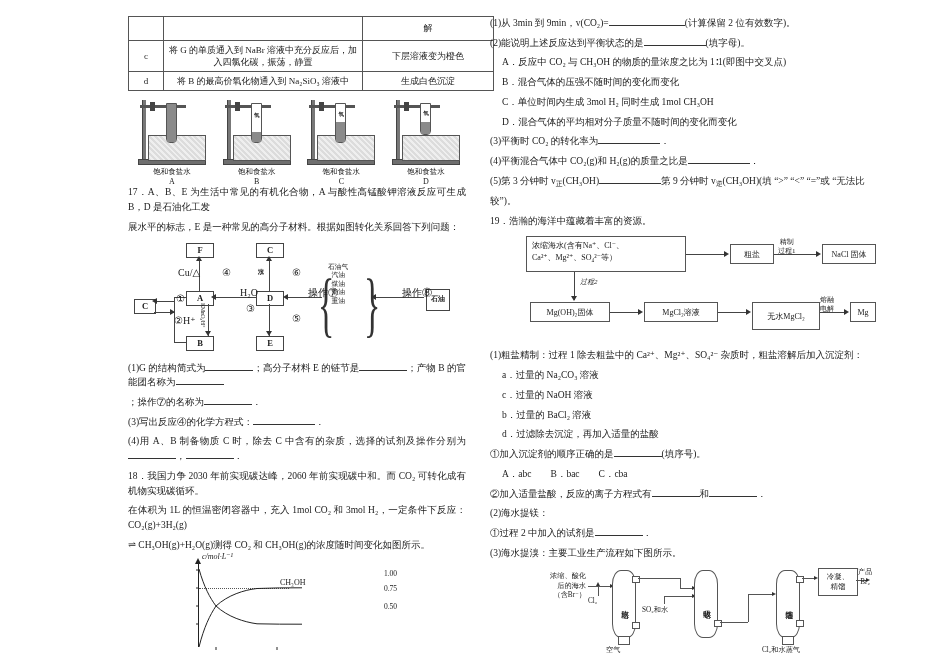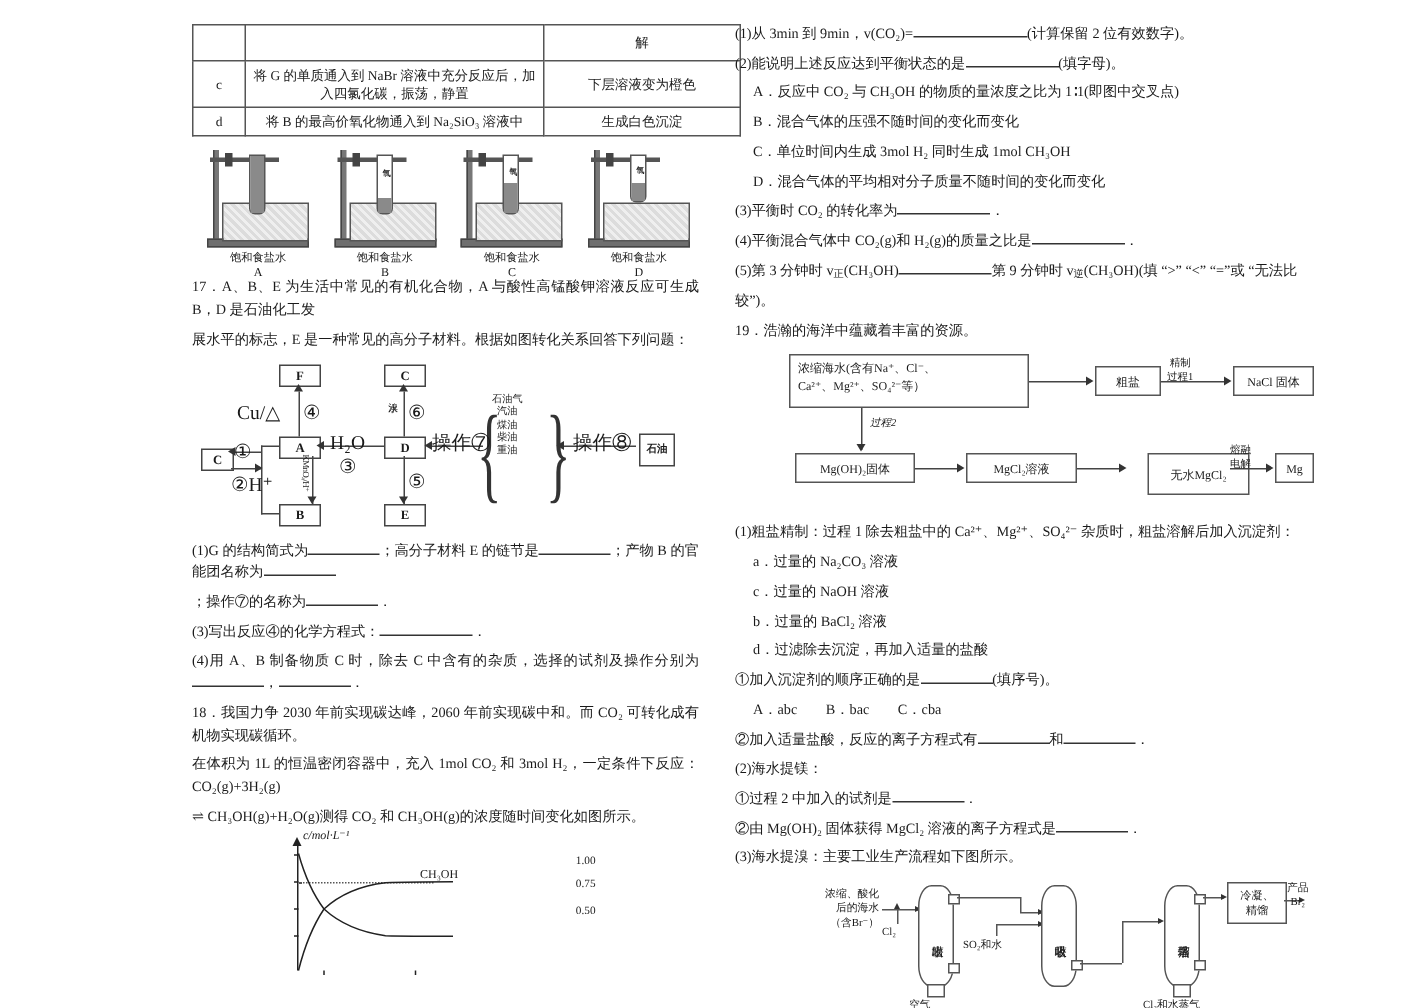--- a/index.html
+++ b/index.html
@@ -102,21 +102,21 @@
     position: relative;
     width: 330px; height: 112px;
     margin: 6px 0 8px 10px;
     font-size: 8px;
   }
   .od-box {
     position: absolute; border: 1px solid #444; background: #fff;
     text-align: center; font-weight: bold; font-size: 8.5px;
     display: flex; align-items: center; justify-content: center;
   }
-  .od-lbl { position: absolute; font-size: 13px; white-space: nowrap; }
+  .od-lbl { position: absolute; font-size: 10px; white-space: nowrap; margin-left: 20px; }
   .od-vl { position: absolute; width: 1px; background: #444; }
   .od-hl { position: absolute; height: 1px; background: #444; }
   .od-arrow-u, .od-arrow-d, .od-arrow-l, .od-arrow-r {
     position: absolute; width: 0; height: 0;
   }
   .od-arrow-u { border-left: 3px solid transparent; border-right: 3px solid transparent; border-bottom: 5px solid #333; }
   .od-arrow-d { border-left: 3px solid transparent; border-right: 3px solid transparent; border-top: 5px solid #333; }
   .od-arrow-l { border-top: 3px solid transparent; border-bottom: 3px solid transparent; border-right: 5px solid #333; }
   .od-arrow-r { border-top: 3px solid transparent; border-bottom: 3px solid transparent; border-left: 5px solid #333; }
   .od-vert-text { position: absolute; writing-mode: vertical-rl; font-size: 6.5px; white-space: nowrap; }
@@ -428,21 +428,21 @@
       <div class="sf-lbl" style="left:72px; top:44px;font-style:italic;">过程2</div>
 
       <div class="sf-box" style="left:22px; top:68px; width:80px; height:20px;">Mg(OH)₂固体</div>
       <div class="sf-hl" style="left:102px; top:78px; width:30px;"></div>
       <div class="sf-ar" style="left:130px; top:75px;"></div>
 
       <div class="sf-box" style="left:136px; top:68px; width:74px; height:20px;">MgCl₂溶液</div>
       <div class="sf-hl" style="left:210px; top:78px; width:30px;"></div>
       <div class="sf-ar" style="left:238px; top:75px;"></div>
 
-      <div class="sf-box" style="left:257px; top:68px; width:68px; height:28px;">无水MgCl₂</div>
+      <div class="sf-box" style="left:244px; top:68px; width:68px; height:28px;">无水MgCl₂</div>
       <div class="sf-hl" style="left:312px; top:78px; width:26px;"></div>
       <div class="sf-ar" style="left:336px; top:75px;"></div>
       <div class="sf-lbl" style="left:312px; top:62px;">
         <div>熔融</div>
         <div>电解</div>
       </div>
 
       <div class="sf-box" style="left:342px; top:68px; width:26px; height:20px;">Mg</div>
     </div>
 
@@ -456,23 +456,20 @@
       <span>①加入沉淀剂的顺序正确的是</span><span class="blank b-m"></span><span>(填序号)。</span>
     </p>
     <p class="opt">A．abc　　B．bac　　C．cba</p>
     <p class="line">
       <span>②加入适量盐酸，反应的离子方程式有</span><span class="blank b-m"></span><span>和</span><span class="blank b-m"></span><span>．</span>
     </p>
     <p class="line">(2)海水提镁：</p>
     <p class="line">
       <span>①过程 2 中加入的试剂是</span><span class="blank b-m"></span><span>．</span>
     </p>
-    <p class="line">
-      <span>②由 Mg(OH)₂ 固体获得 MgCl₂ 溶液的离子方程式是</span><span class="blank b-m"></span><span>．</span>
-    </p>
     <p class="line">(3)海水提溴：主要工业生产流程如下图所示。</p>
 
     <div class="br-flow">
       <div class="br-lbl" style="left:0px; top:6px; text-align:right; width:62px;">
         <div>浓缩、酸化</div>
         <div>后的海水</div>
         <div>（含Br⁻）</div>
       </div>
       <div class="br-hl" style="left:64px; top:20px; width:24px;"></div>
       <div class="br-ar" style="left:86px; top:17.5px;"></div>

